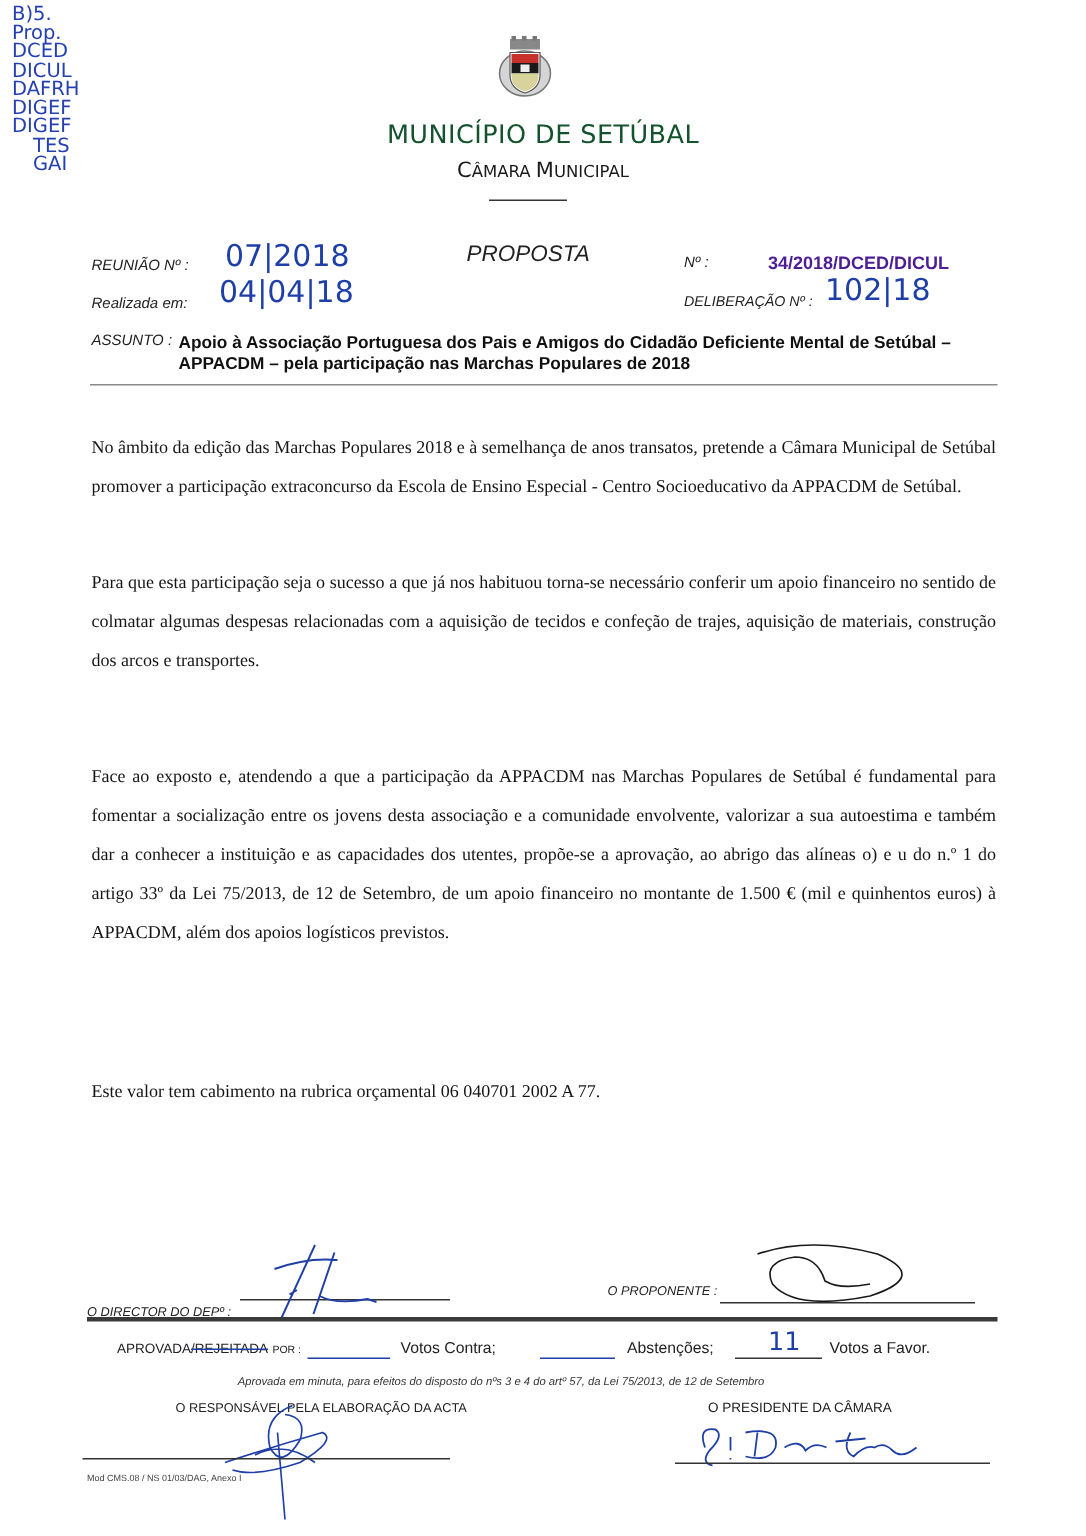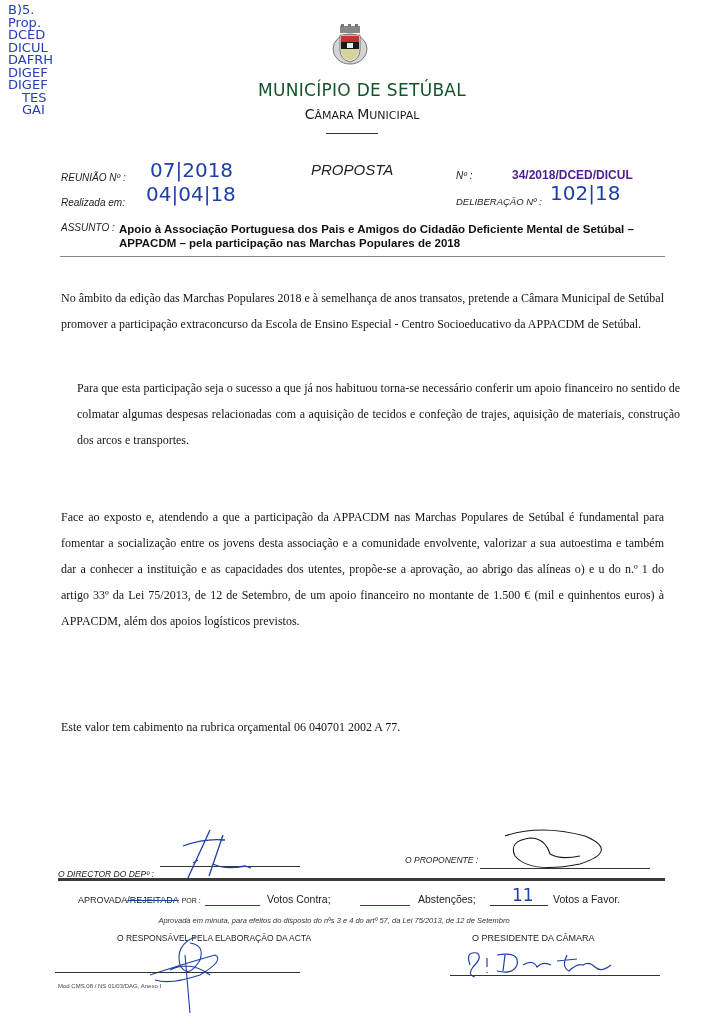--- a/index.html
+++ b/index.html
@@ -70,21 +70,21 @@
 <div class="abs lbl" style="left:456px; top:170px;">Nº :</div>
 <div class="abs ref">34/2018/DCED/DICUL</div>
 <div class="abs lbl" style="left:456px; top:196px; font-size:9.5px;">DELIBERAÇÃO Nº :</div>
 <div class="abs hand" style="left:550px; top:181px; font-size:20px;">102|18</div>
 
 <div class="abs lbl" style="left:61px; top:222px;">ASSUNTO :</div>
 <div class="abs subj">Apoio à Associação Portuguesa dos Pais e Amigos do Cidadão Deficiente Mental de Setúbal – APPACDM – pela participação nas Marchas Populares de 2018</div>
 <div class="abs subj-rule"></div>
 
 <div class="abs para" style="top:285px;">No âmbito da edição das Marchas Populares 2018 e à semelhança de anos transatos, pretende a Câmara Municipal de Setúbal promover a participação extraconcurso da Escola de Ensino Especial - Centro Socioeducativo da APPACDM de Setúbal.</div>
-<div class="abs para" style="top:375px;margin-left:16px;">Para que esta participação seja o sucesso a que já nos habituou torna-se necessário conferir um apoio financeiro no sentido de colmatar algumas despesas relacionadas com a aquisição de tecidos e confeção de trajes, aquisição de materiais, construção dos arcos e transportes.</div>
+<div class="abs para" style="top:375px;">Para que esta participação seja o sucesso a que já nos habituou torna-se necessário conferir um apoio financeiro no sentido de colmatar algumas despesas relacionadas com a aquisição de tecidos e confeção de trajes, aquisição de materiais, construção dos arcos e transportes.</div>
 <div class="abs para" style="top:504px;">Face ao exposto e, atendendo a que a participação da APPACDM nas Marchas Populares de Setúbal é fundamental para fomentar a socialização entre os jovens desta associação e a comunidade envolvente, valorizar a sua autoestima e também dar a conhecer a instituição e as capacidades dos utentes, propõe-se a aprovação, ao abrigo das alíneas o) e u do n.º 1 do artigo 33º da Lei 75/2013, de 12 de Setembro, de um apoio financeiro no montante de 1.500 € (mil e quinhentos euros) à APPACDM, além dos apoios logísticos previstos.</div>
 <div class="abs para" style="top:714px; text-align:left;">Este valor tem cabimento na rubrica orçamental 06 040701 2002 A 77.</div>
 
 <div class="abs sig-lbl" style="left:58px; top:853px;margin-top:16px;">O DIRECTOR DO DEPº :</div>
 <div class="abs thin-line" style="left:160px; top:866px; width:140px;"></div>
 <svg class="abs" style="left:165px; top:828px; width:110px; height:55px;" viewBox="0 0 110 55">
   <path d="M18 18 Q40 10 60 12 M45 2 L22 52 M58 7 L44 48 M28 35 L33 32 M48 36 Q60 42 80 38 L86 40" fill="none" stroke="#1f3fa8" stroke-width="1.3"></path>
 </svg>
 
 <div class="abs sig-lbl" style="left:405px; top:855px;">O PROPONENTE :</div>

